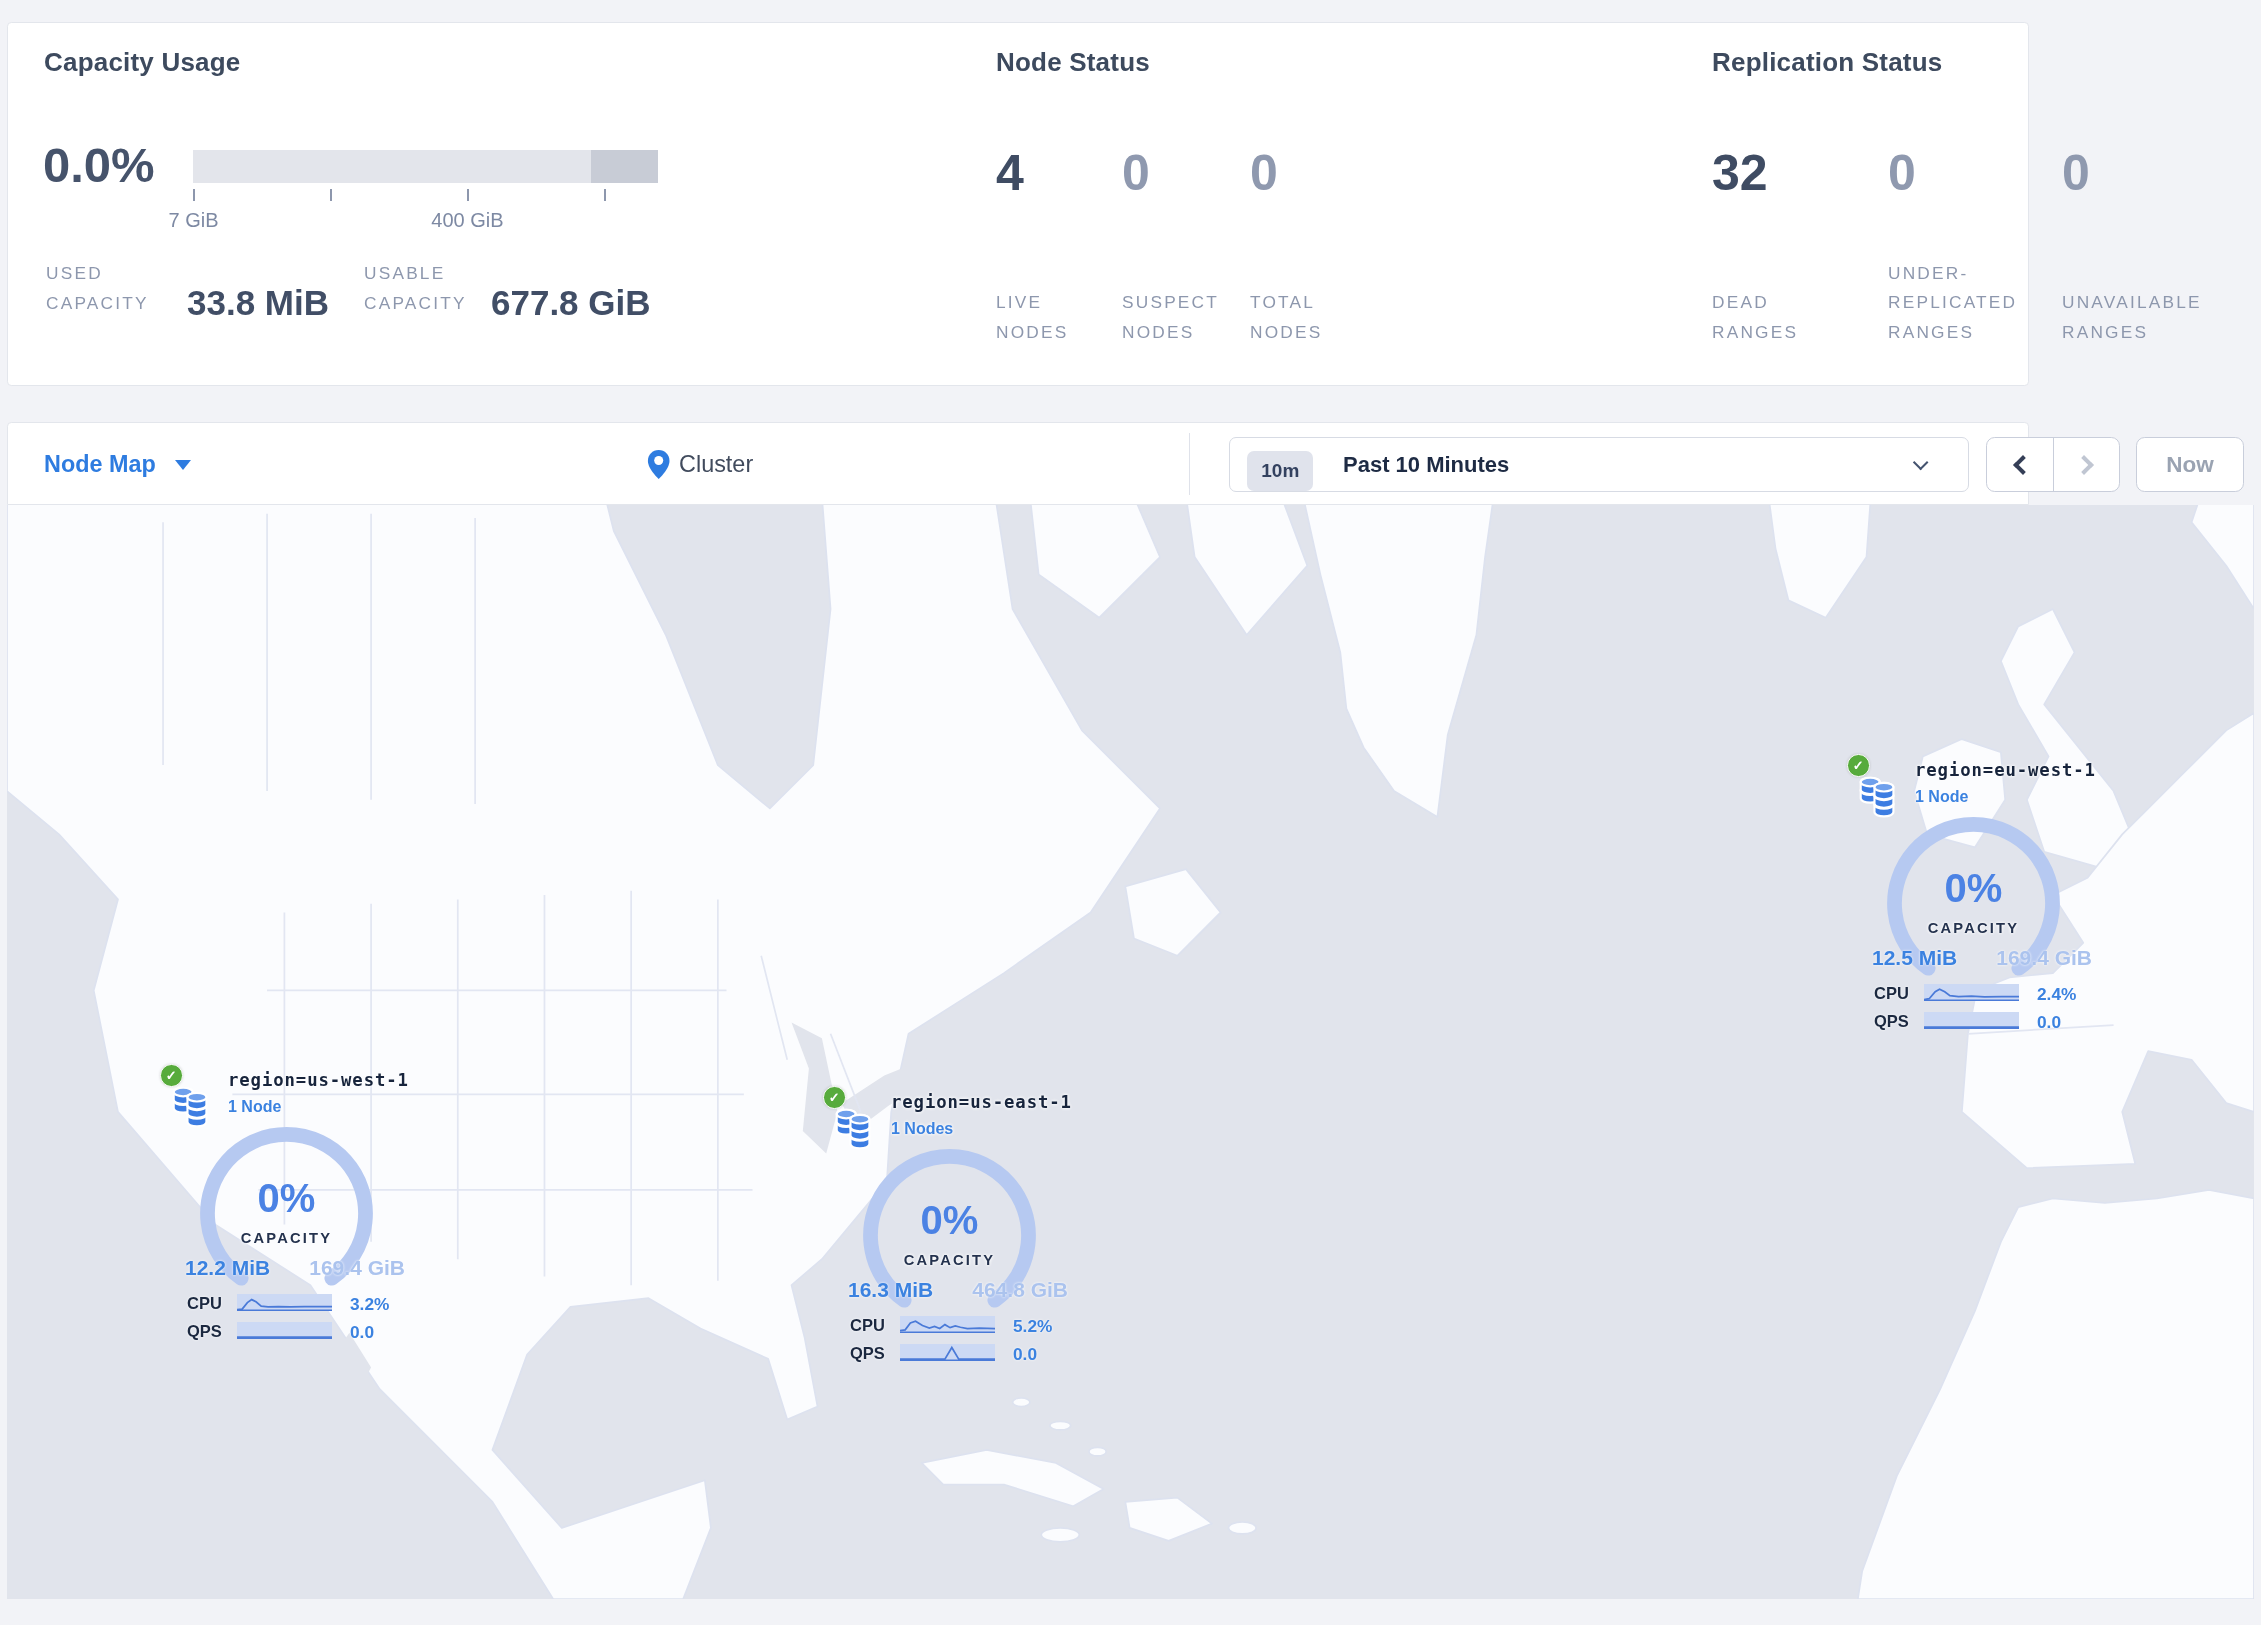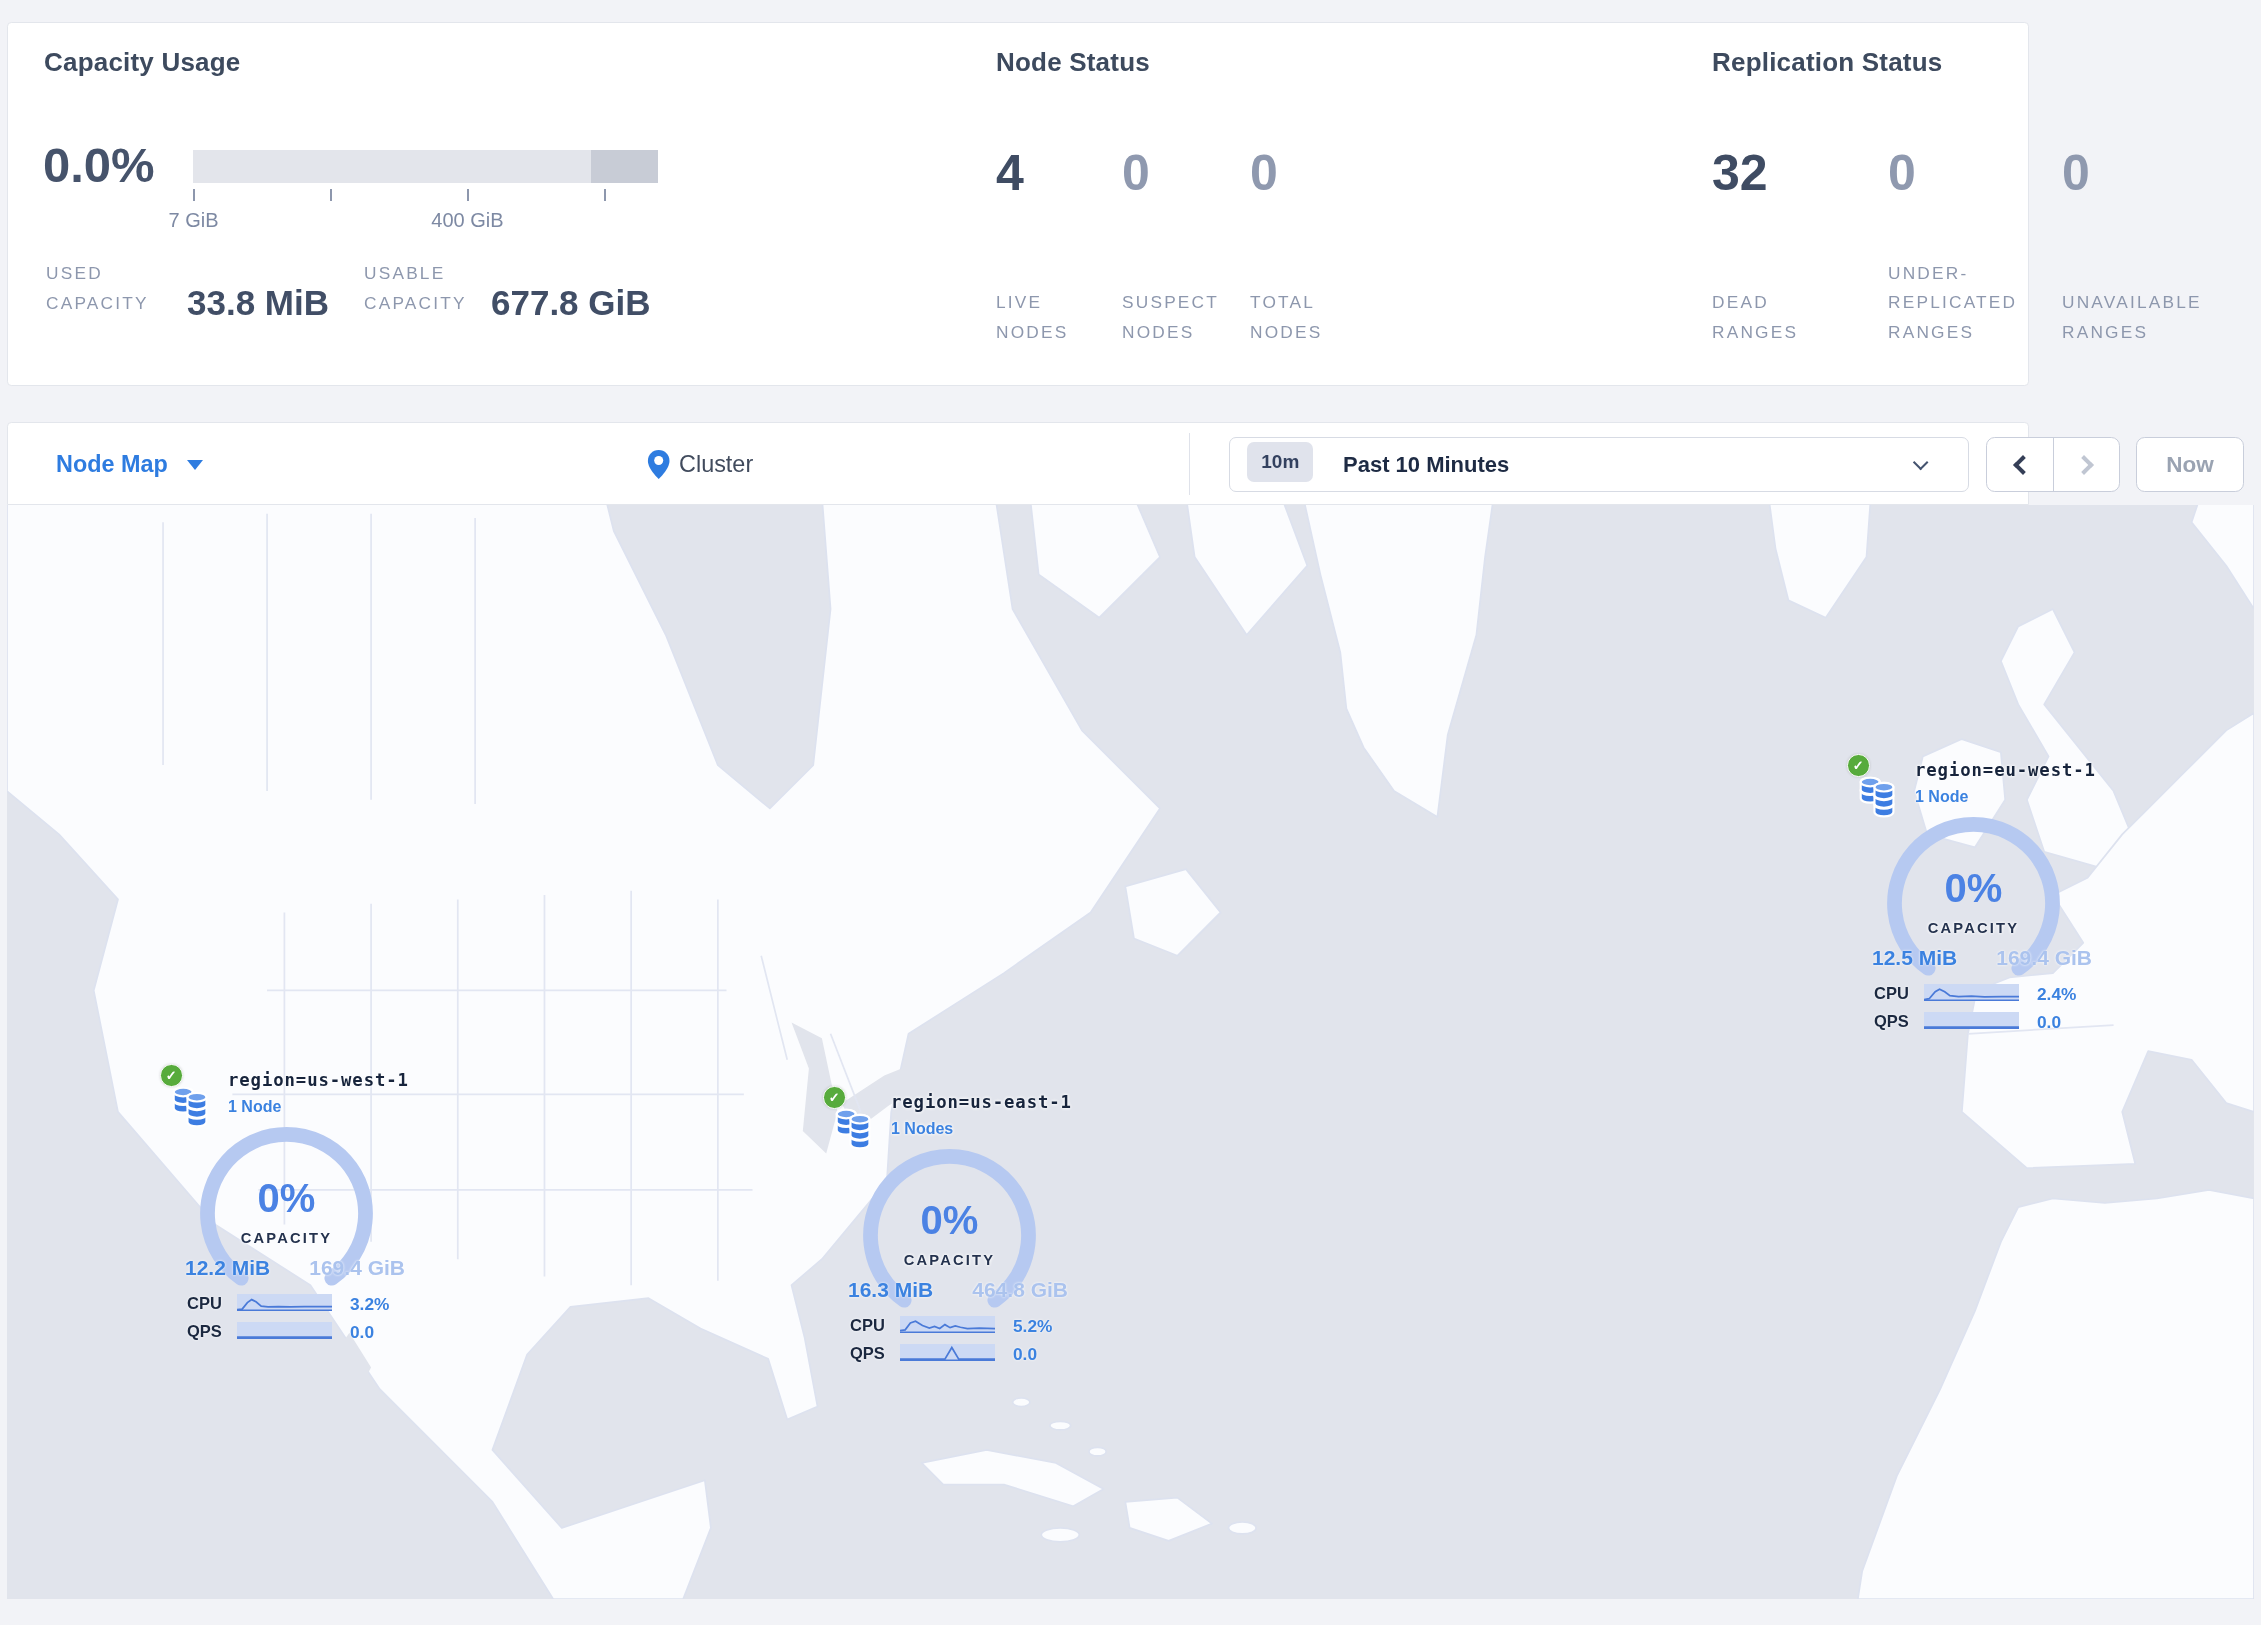--- a/index.html
+++ b/index.html
@@ -50,36 +50,36 @@
   .stat-value { position:absolute; top:121px; font-size:50px; font-weight:700; }
   .stat-value.dark { color:#3f4c63; }
   .stat-value.muted { color:#8f99af; }
   .stat-label {
     position:absolute; bottom:38px;
     font-size:17.3px; line-height:29.5px; letter-spacing:2.2px; color:#8d97ad;
   }
   
   #toolbar-card { top:422px; height:83px; border-radius:4.3px 4.3px 0 0; }
   .vmid { position:absolute; top:0; height:83px; display:flex; align-items:center; }
-  #view-selector { left:48px; cursor:pointer; }
+  #view-selector { left:36px; cursor:pointer; }
   #view-selector .vs-label { font-size:23.4px; font-weight:600; color:#2e7ce0; }
   .caret-down {
     display:inline-block; margin-left:19px; width:0; height:0;
     border-left:8.7px solid transparent; border-right:8.7px solid transparent;
     border-top:10.4px solid #2e7ce0;
   }
   #breadcrumb { left:639px; }
   #breadcrumb .bc-label { font-size:23.4px; font-weight:500; color:#414b5d; margin-left:8.7px; }
   .toolbar-divider { position:absolute; left:1181px; top:10.4px; width:0.9px; height:62px; background:#dfe2ea; }
   #time-select {
     position:absolute; left:1221px; top:14px; width:740px; height:55px;
     border:0.9px solid #d7dbe4; border-radius:7px; background:#fff; cursor:pointer;
   }
   #time-badge {
-    position:absolute; left:17.3px; top:4px; width:66px; height:40px;
+    position:absolute; left:17.3px; top:13px; width:66px; height:40px;
     background:#e0e3ec; border-radius:7px;
     font-size:19px; font-weight:700; color:#33415f;
     display:flex; align-items:center; justify-content:center;
   }
   #time-range-label {
     position:absolute; left:113px; top:0; height:54px; display:flex; align-items:center;
     font-size:22px; font-weight:600; color:#1e2b44;
   }
   .chev { display:inline-block; width:11.3px; height:11.3px; border-right:2.6px solid #44536f; border-bottom:2.6px solid #44536f; }
   .chev.down { transform:rotate(45deg); position:absolute; right:42px; top:19px; }

